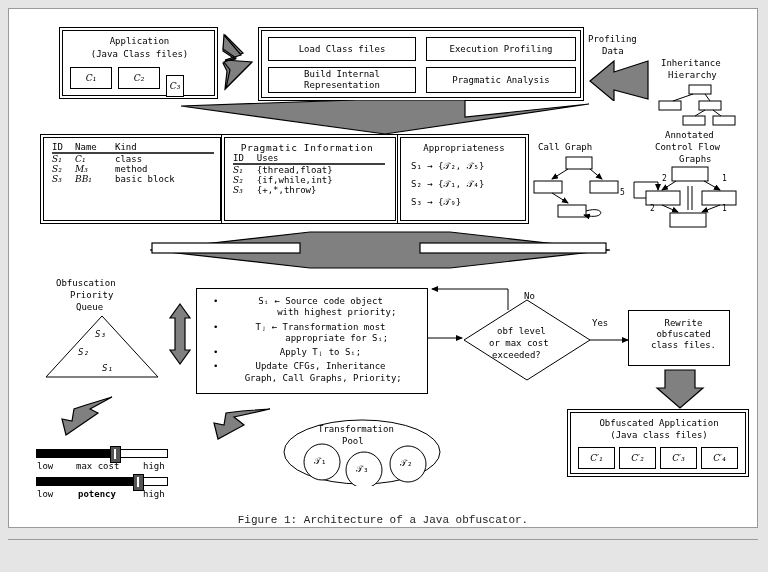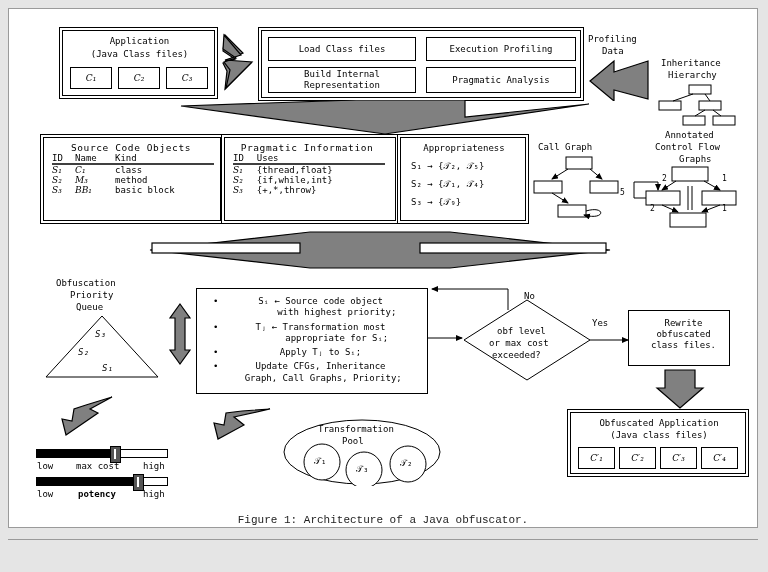--- a/index.html
+++ b/index.html
@@ -70,21 +70,21 @@
 
   <div class="abs dbl" style="left:62px;top:30px;width:153px;height:66px;">
     <div class="lbl t9 center" style="left:0;top:5px;width:153px;text-align:center;">Application</div>
     <div class="lbl t9 center" style="left:0;top:18px;width:153px;text-align:center;">(Java Class files)</div>
     <div class="abs box ser t9" style="left:7px;top:36px;width:42px;height:22px;">
       <span>C₁</span>
     </div>
     <div class="abs box ser t9" style="left:55px;top:36px;width:42px;height:22px;">
       <span>C₂</span>
     </div>
-    <div class="abs box ser t9" style="left:103px;top:36px;width:42px;height:22px;">
+    <div class="abs box ser t9" style="left:103px;top:44px;width:18px;height:22px;">
       <span>C₃</span>
     </div>
   </div>
 
   <svg class="abs" style="left:221px;top:33px;width:34px;height:58px;" viewBox="0 0 34 58">
     <polygon class="grayarrow" points="4,2 22,20 4,28 30,30 4,56 6,38 2,30 14,26 2,18"></polygon>
     <polygon class="grayarrow" points="3,2 20,22 4,27 31,29 5,55 9,37 3,29 15,25 2,16"></polygon>
   </svg>
 
   <div class="abs dbl" style="left:261px;top:30px;width:320px;height:68px;">
@@ -123,23 +123,20 @@
     <line class="blkline" x1="58" y1="26" x2="66" y2="32"></line>
   </svg>
 
   <svg class="abs" style="left:175px;top:100px;width:418px;height:36px;" viewBox="0 0 418 36">
     <polygon class="grayarrow" points="181,0 290,0 290,17 414,4 210,34 6,6"></polygon>
   </svg>
 
   <div class="abs dbl" style="left:43px;top:137px;width:178px;height:84px;">
     <table class="tbl abs" style="left:8px;top:4px;width:162px;">
       <tbody>
-          <tr>
-            <td class="ttl" colspan="3">Source Code Objects</td>
-          </tr>
       <tr class="hdrrow">
         <td>ID</td>
         <td>Name</td>
         <td>Kind</td>
       </tr>
       <tr>
         <td class="ser">S₁</td>
         <td class="ser">C₁</td>
         <td>class</td>
       </tr>

